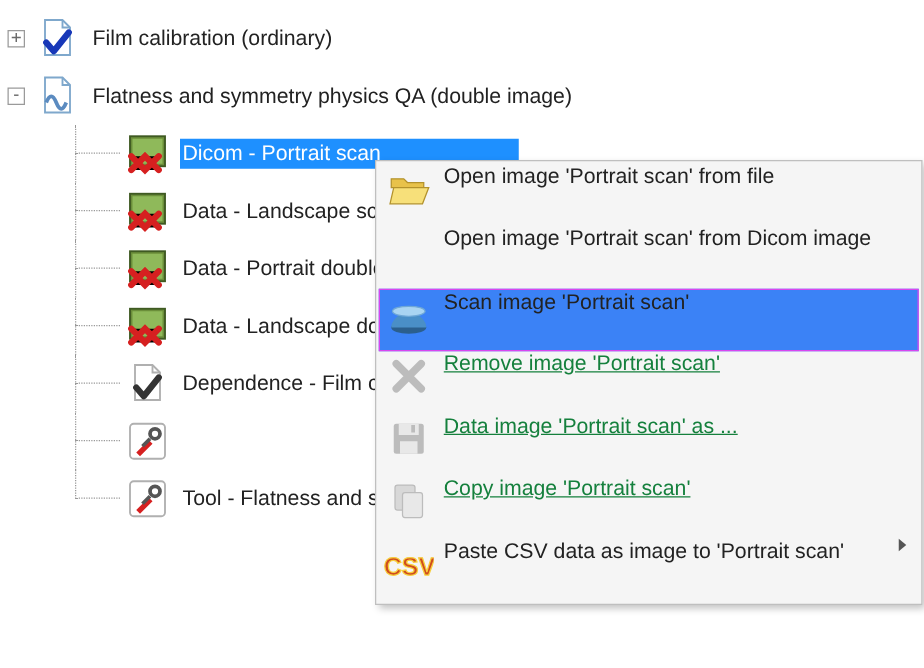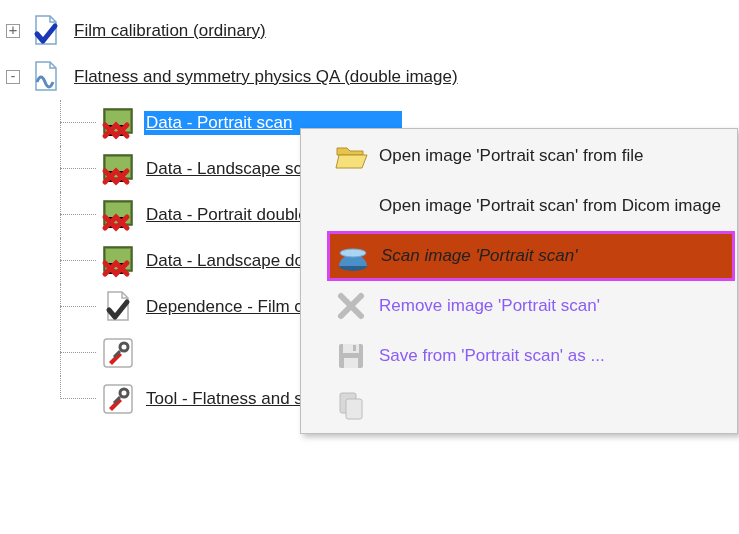--- a/index.html
+++ b/index.html
@@ -66,21 +66,20 @@
     height: 36px;
     flex: 0 0 auto;
     margin-right: 8px;
     display: flex;
     align-items: center;
     justify-content: center;
   }
   .node-label {
     white-space: nowrap;
     padding: 2px 6px 2px 2px;
-    text-decoration: underline;
   }
   .node-label.selected {
     background: #1e90ff;
     color: #fff;
   }
   .children {
     padding-left: 38px;
   }
 
   
@@ -89,34 +88,32 @@
     left: 300px;
     top: 128px;
     width: 438px;
     background: #f5f5f5;
     border: 1px solid #bfbfbf;
     box-shadow: 3px 3px 6px rgba(0,0,0,.25);
     padding: 2px;
   }
   .ctx-item {
     display: flex;
-    align-items: center;
+    align-items: flex-start;
     height: 50px;
     padding: 0 10px 0 4px;
     cursor: default;
     position: relative;
-    margin-left: 24px;
   }
   .ctx-item.hover {
-    background: #c2410c;
-    border: 3px solid #d946ef;
+    background: #3b82f6;
+    border: 1px solid #d946ef;
     padding: 0 9px 0 3px;
-    font-style: italic;
-  }
-  .ctx-item.disabled { color: #8b5cf6; }
+  }
+  .ctx-item.disabled { color: #15803d; text-decoration: underline; }
   .ctx-icon {
     width: 40px;
     height: 40px;
     flex: 0 0 auto;
     margin-right: 8px;
     display: flex;
     align-items: center;
     justify-content: center;
   }
   .ctx-label {
@@ -167,21 +164,21 @@
 
     <div class="node-row">
       <div class="tree-lines"></div>
       <div class="node-icon">
         <svg width="34" height="34" viewBox="0 0 34 34">
           <rect x="3" y="3" width="28" height="24" fill="#6b8e3a" stroke="#3f5a22" stroke-width="1.5"></rect>
           <rect x="5" y="5" width="24" height="20" fill="#8fb95a"></rect>
           <path d="M4 30 l11 -11 l11 11 M4 19 l11 11 l11 -11" stroke="#d62020" stroke-width="5" stroke-linecap="round"></path>
         </svg>
       </div>
-      <span class="node-label selected" style="padding-right:110px">Data - Portrait scan</span>
+      <span class="node-label selected" style="padding-right:110px">Dicom - Portrait scan</span>
     </div>
 
     <div class="node-row">
       <div class="tree-lines"></div>
       <div class="node-icon">
         <svg width="34" height="34" viewBox="0 0 34 34">
           <rect x="3" y="3" width="28" height="24" fill="#6b8e3a" stroke="#3f5a22" stroke-width="1.5"></rect>
           <rect x="5" y="5" width="24" height="20" fill="#8fb95a"></rect>
           <path d="M4 30 l11 -11 l11 11 M4 19 l11 11 l11 -11" stroke="#d62020" stroke-width="5" stroke-linecap="round"></path>
         </svg>
@@ -292,26 +289,36 @@
 
   <div class="ctx-item disabled">
     <div class="ctx-icon">
       <svg width="34" height="34" viewBox="0 0 34 34">
         <rect x="5" y="5" width="24" height="24" rx="2" fill="#bcbcbc"></rect>
         <rect x="9" y="5" width="16" height="9" fill="#e8e8e8"></rect>
         <rect x="10" y="19" width="14" height="10" fill="#e8e8e8"></rect>
         <rect x="19" y="6" width="3" height="6" fill="#bcbcbc"></rect>
       </svg>
     </div>
-    <span class="ctx-label">Save from 'Portrait scan' as ...</span>
+    <span class="ctx-label">Data image 'Portrait scan' as ...</span>
   </div>
 
   <div class="ctx-item disabled">
     <div class="ctx-icon">
       <svg width="34" height="34" viewBox="0 0 34 34">
         <rect x="6" y="4" width="16" height="20" rx="2" fill="#d8d8d8" stroke="#bcbcbc"></rect>
         <rect x="12" y="10" width="16" height="20" rx="2" fill="#e8e8e8" stroke="#bcbcbc"></rect>
       </svg>
     </div>
-  </div>
-
+    <span class="ctx-label">Copy image 'Portrait scan'</span>
+  </div>
+
+  <div class="ctx-item">
+    <div class="ctx-icon">
+      <svg width="40" height="34" viewBox="0 0 40 34">
+        <text x="0" y="26" font-family="Arial Black, Arial" font-size="20" font-weight="900" fill="#d04c1e" stroke="#f7cf3a" stroke-width="1">CSV</text>
+      </svg>
+    </div>
+    <span class="ctx-label">Paste CSV data as image to 'Portrait scan'</span>
+    <div class="ctx-sub"></div>
+  </div>
 
 </div>
 
 </body></html>

